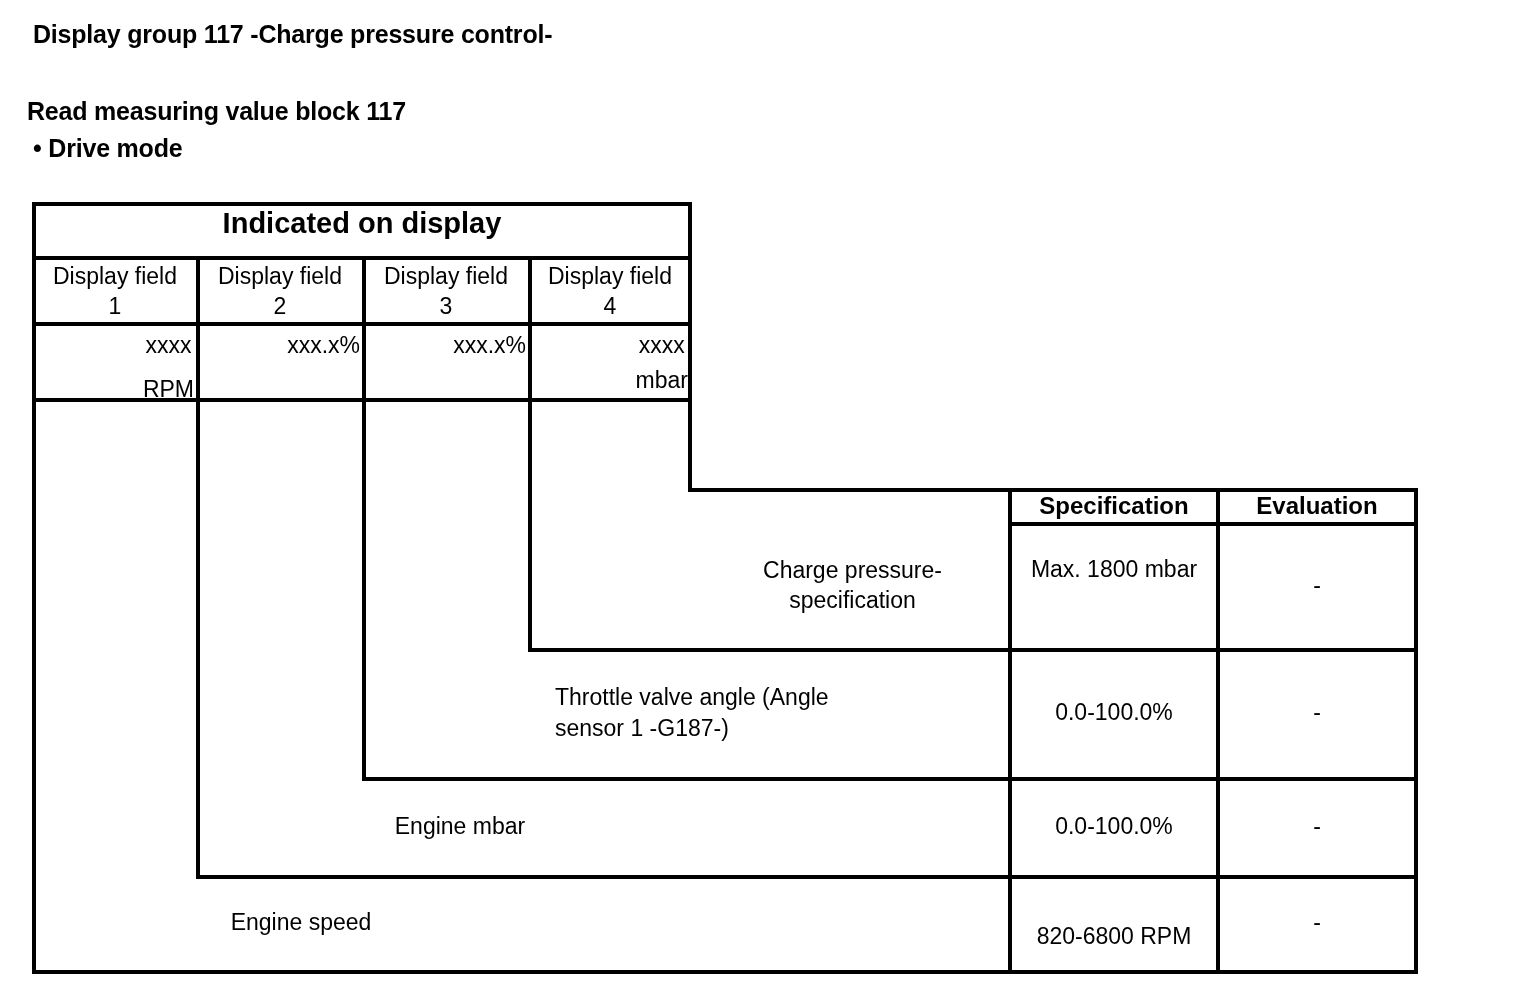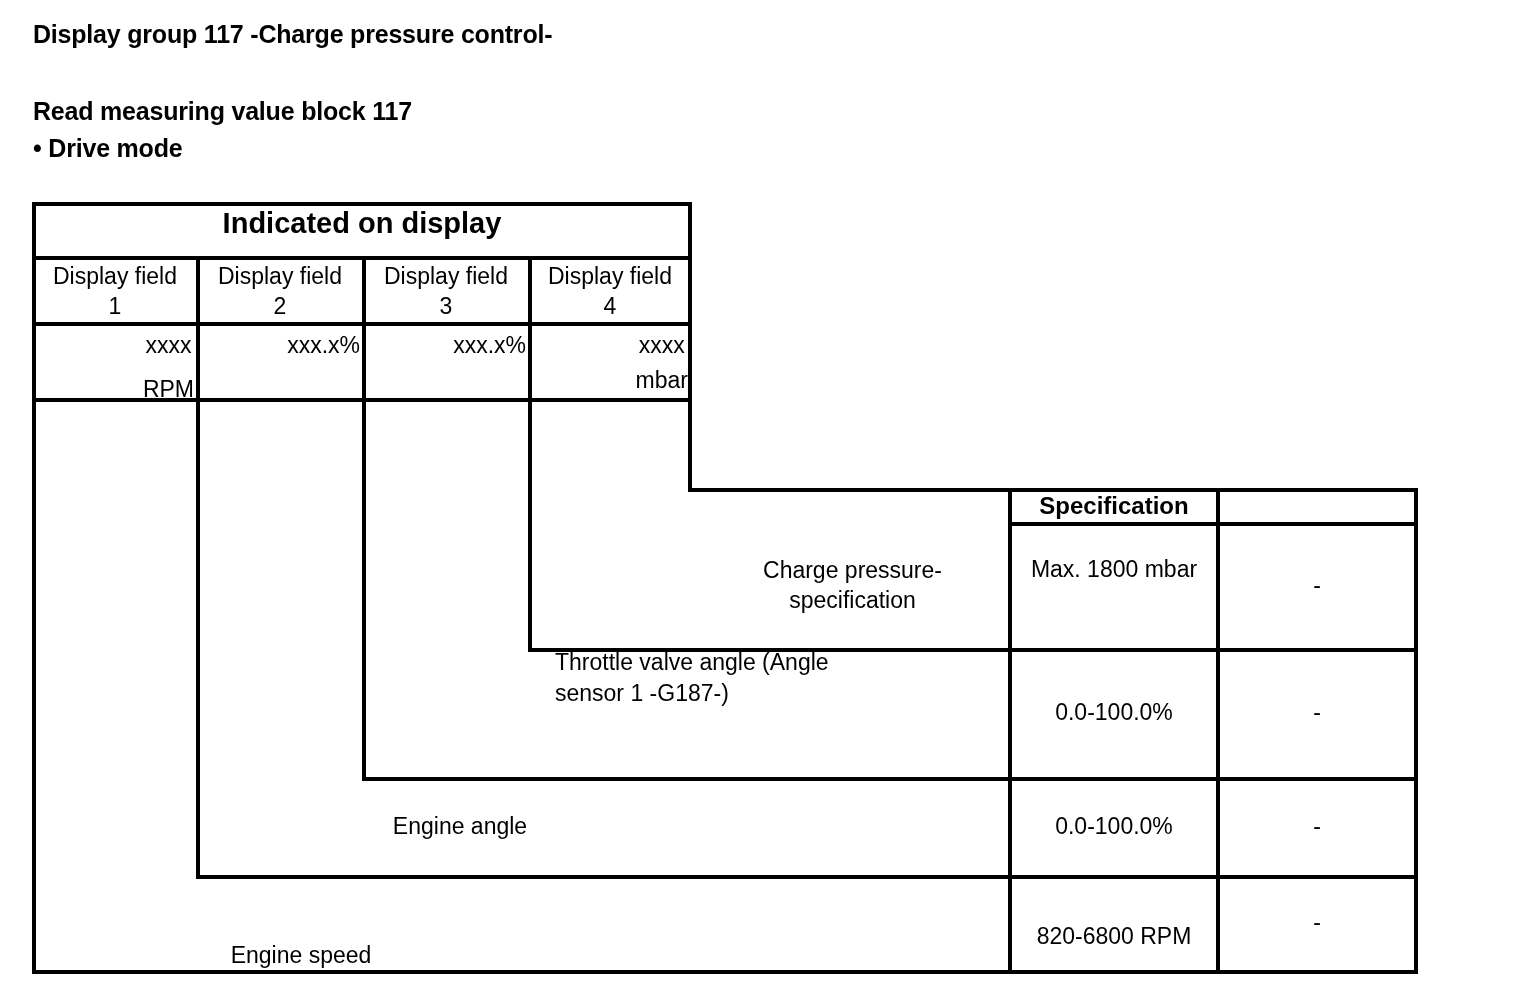--- a/index.html
+++ b/index.html
@@ -23,21 +23,21 @@
 
   
   .heading {
     position: absolute;
     font-weight: bold;
     font-size: 25px;
     letter-spacing: -0.2px;
     white-space: nowrap;
   }
   #title-main   { left: 33px; top: 20px; }
-  #title-read   { left: 33px; top: 97px; }
+  #title-read   { left: 27px; top: 97px; }
   #title-bullet { left: 33px; top: 134px; }
 
   
   .hline, .vline {
     position: absolute;
     background: #000000;
   }
   .hline { height: 4px; }
   .vline { width: 4px; }
 
@@ -153,58 +153,61 @@
 
   <div class="vline" style="left:1008px; top:488px; height:486px;"></div>
   <div class="vline" style="left:1216px; top:488px; height:486px;"></div>
   <div class="vline" style="left:1414px; top:488px; height:486px;"></div>
 
   <div class="hline" style="left:1008px; top:522px; width:410px;"></div>
 
   <div class="cell center head-sm" style="left:1012px; top:490px; width:204px; height:32px;">
     <span class="txt">Specification</span>
   </div>
+  <div class="cell center head-sm" style="left:1220px; top:490px; width:194px; height:32px;">
+    <span class="txt">Evaluation</span>
+  </div>
 
   <div class="cell center" style="left:700px; top:522px; width:305px; height:126px;">
     <span>
       <span class="txt">Charge pressure-</span>
       <span class="txt">specification</span>
     </span>
   </div>
   <div class="cell center" style="left:1012px; top:522px; width:204px; height:94px;">
     <span class="txt">Max. 1800 mbar</span>
   </div>
   <div class="cell center" style="left:1220px; top:522px; width:194px; height:126px;">
     <span class="txt">-</span>
   </div>
 
-  <div class="cell left" style="left:555px; top:613px; width:450px; height:129px;">
+  <div class="cell left" style="left:555px; top:648px; width:450px; height:129px;">
     <span>
       <span class="txt">Throttle valve angle (Angle</span>
       <span class="txt">sensor 1 -G187-)</span>
     </span>
   </div>
   <div class="cell center" style="left:1012px; top:648px; width:204px; height:129px;">
     <span class="txt">0.0-100.0%</span>
   </div>
   <div class="cell center" style="left:1220px; top:648px; width:194px; height:129px;">
     <span class="txt">-</span>
   </div>
 
   <div class="cell center" style="left:200px; top:777px; width:520px; height:98px;">
-    <span class="txt">Engine angle</span>
+    <span class="txt">Engine mbar</span>
   </div>
   <div class="cell center" style="left:1012px; top:777px; width:204px; height:98px;">
     <span class="txt">0.0-100.0%</span>
   </div>
   <div class="cell center" style="left:1220px; top:777px; width:194px; height:98px;">
     <span class="txt">-</span>
   </div>
 
-  <div class="cell center" style="left:36px; top:875px; width:530px; height:95px;align-items:flex-end;">
+  <div class="cell center" style="left:36px; top:875px; width:530px; height:95px;">
     <span class="txt">Engine speed</span>
   </div>
   <div class="cell center" style="left:1012px; top:875px; width:204px; height:123px;">
     <span class="txt">820-6800 RPM</span>
   </div>
   <div class="cell center" style="left:1220px; top:875px; width:194px; height:95px;">
     <span class="txt">-</span>
   </div>
 
 </div>

